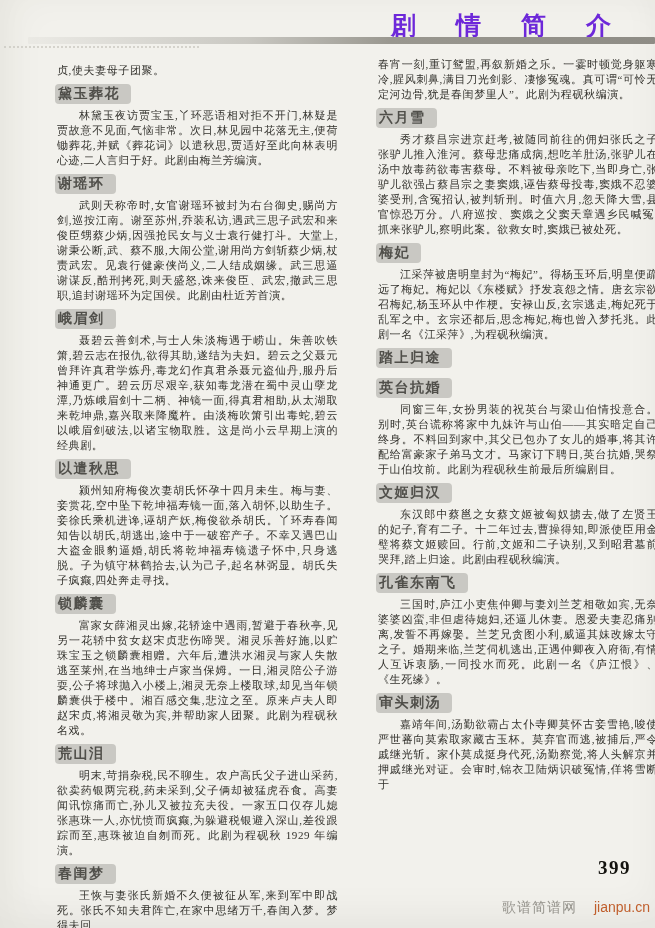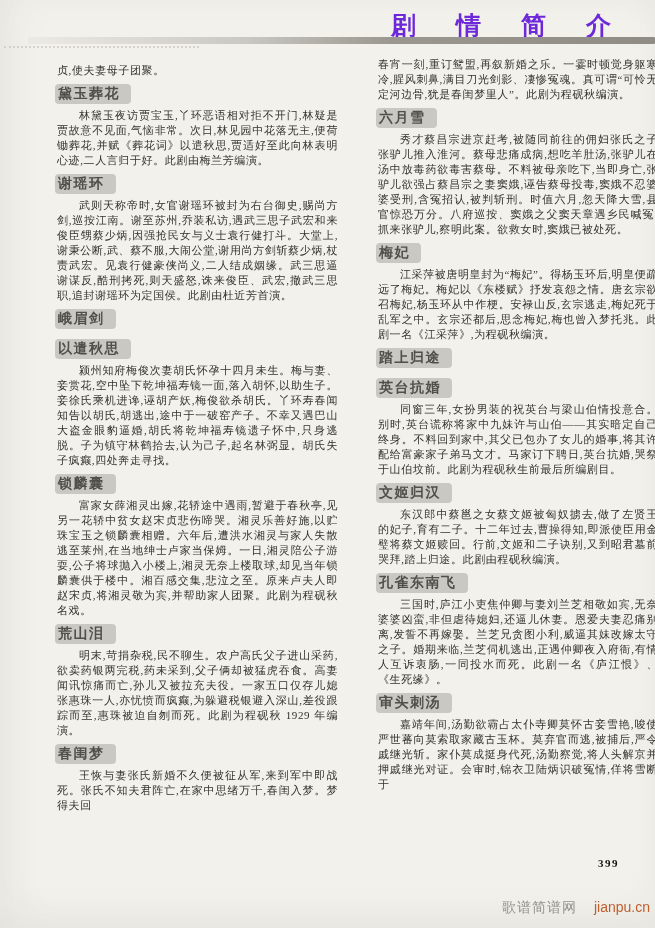--- a/index.html
+++ b/index.html
@@ -45,21 +45,21 @@
     background:#c9c8c3;
     color:#504f4a;
     font-family:"Liberation Sans","DejaVu Sans",sans-serif;
     font-size:14px;line-height:17px;font-weight:bold;
     letter-spacing:1.5px;
     border-radius:4px;
   }
   .sec-block{display:block;}
   .page-number{
     position:absolute;top:857px;left:598px;
-    font-size:11px;font-weight:bold;color:#14130f;
+    font-size:19px;font-weight:bold;color:#14130f;
     letter-spacing:1.5px;
     font-family:"Liberation Serif","DejaVu Serif",serif;
   }
   .watermark{
     position:absolute;top:899px;left:502px;
     font-size:14px;white-space:nowrap;
     font-family:"Liberation Sans","DejaVu Sans",sans-serif;
   }
   .watermark .wm-name{color:#94928b;letter-spacing:1px;}
   .watermark .wm-url{color:#c05f2d;margin-left:17px;}
@@ -71,21 +71,21 @@
 
   <div class="page-title">剧情简介</div>
   <div class="header-rule"></div>
   <div class="header-dots"></div>
 
   <div class="column left">
     <p class="lead-text">贞,使夫妻母子团聚。</p>
     <div>
         <div class="sec-block"><div class="sec-heading">黛玉葬花</div><p class="sec-text">林黛玉夜访贾宝玉,丫环恶语相对拒不开门,林疑是贾故意不见面,气恼非常。次日,林见园中花落无主,便荷锄葬花,并赋《葬花词》以遣秋思,贾适好至此向林表明心迹,二人言归于好。此剧由梅兰芳编演。</p></div>
         <div class="sec-block"><div class="sec-heading">谢瑶环</div><p class="sec-text">武则天称帝时,女官谢瑶环被封为右台御史,赐尚方剑,巡按江南。谢至苏州,乔装私访,遇武三思子武宏和来俊臣甥蔡少炳,因强抢民女与义士袁行健打斗。大堂上,谢秉公断,武、蔡不服,大闹公堂,谢用尚方剑斩蔡少炳,杖责武宏。见袁行健豪侠尚义,二人结成姻缘。武三思逼谢谋反,酷刑拷死,则天盛怒,诛来俊臣、武宏,撤武三思职,追封谢瑶环为定国侯。此剧由杜近芳首演。</p></div>
-        <div class="sec-block"><div class="sec-heading">峨眉剑</div></div>
+        <div class="sec-block"><div class="sec-heading">峨眉剑</div><p class="sec-text">聂碧云善剑术,与士人朱淡梅遇于崂山。朱善吹铁箫,碧云志在报仇,欲得其助,遂结为夫妇。碧云之父聂元曾拜许真君学炼丹,毒龙幻作真君杀聂元盗仙丹,服丹后神通更广。碧云历尽艰辛,获知毒龙潜在蜀中灵山孽龙潭,乃炼峨眉剑十二柄、神镜一面,得真君相助,从太湖取来乾坤鼎,嘉兴取来降魔杵。由淡梅吹箫引出毒蛇,碧云以峨眉剑破法,以诸宝物取胜。这是尚小云早期上演的经典剧。</p></div>
         <div class="sec-block"><div class="sec-heading">以遣秋思</div><p class="sec-text">颍州知府梅俊次妻胡氏怀孕十四月未生。梅与妻、妾赏花,空中坠下乾坤福寿镜一面,落入胡怀,以助生子。妾徐氏乘机进谗,诬胡产妖,梅俊欲杀胡氏。丫环寿春闻知告以胡氏,胡逃出,途中于一破窑产子。不幸又遇巴山大盗金眼豹逼婚,胡氏将乾坤福寿镜遗子怀中,只身逃脱。子为镇守林鹤拾去,认为己子,起名林弼显。胡氏失子疯癫,四处奔走寻找。</p></div>
         <div class="sec-block"><div class="sec-heading">锁麟囊</div><p class="sec-text">富家女薛湘灵出嫁,花轿途中遇雨,暂避于春秋亭,见另一花轿中贫女赵宋贞悲伤啼哭。湘灵乐善好施,以贮珠宝玉之锁麟囊相赠。六年后,遭洪水湘灵与家人失散逃至莱州,在当地绅士卢家当保姆。一日,湘灵陪公子游耍,公子将球抛入小楼上,湘灵无奈上楼取球,却见当年锁麟囊供于楼中。湘百感交集,悲泣之至。原来卢夫人即赵宋贞,将湘灵敬为宾,并帮助家人团聚。此剧为程砚秋名戏。</p></div>
         <div class="sec-block"><div class="sec-heading">荒山泪</div><p class="sec-text">明末,苛捐杂税,民不聊生。农户高氏父子进山采药,欲卖药银两完税,药未采到,父子俩却被猛虎吞食。高妻闻讯惊痛而亡,孙儿又被拉充夫役。一家五口仅存儿媳张惠珠一人,亦忧愤而疯癫,为躲避税银避入深山,差役跟踪而至,惠珠被迫自刎而死。此剧为程砚秋 1929 年编演。</p></div>
         <div class="sec-block"><div class="sec-heading">春闺梦</div><p class="sec-text">王恢与妻张氏新婚不久便被征从军,来到军中即战死。张氏不知夫君阵亡,在家中思绪万千,春闺入梦。梦得夫回</p></div>
       </div>
   </div>
 
   <div class="column right">
     <p class="lead-text">春宵一刻,重订鸳盟,再叙新婚之乐。一霎时顿觉身躯寒冷,腥风刺鼻,满目刀光剑影、凄惨冤魂。真可谓“可怜无定河边骨,犹是春闺梦里人”。此剧为程砚秋编演。</p>
     <div>

